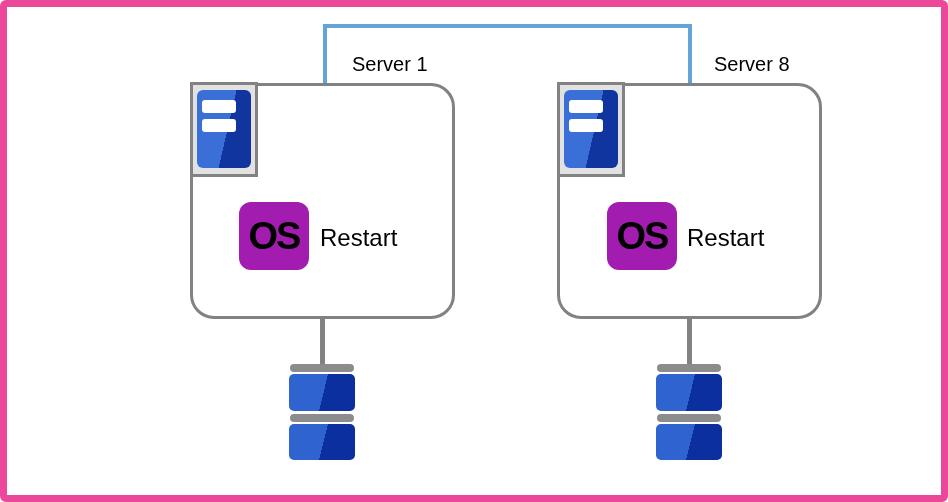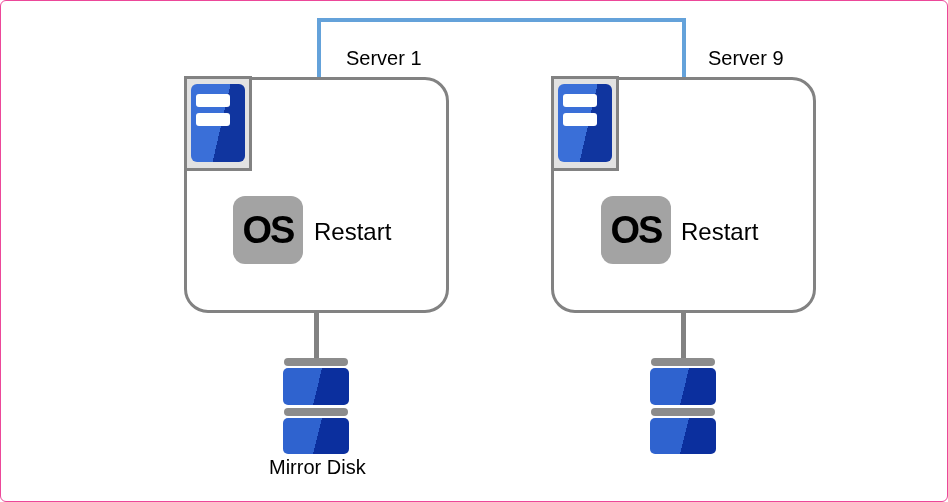--- a/index.html
+++ b/index.html
@@ -2,21 +2,21 @@
 <html><head>
 <meta charset="utf-8">
 <style>
   html, body { margin: 0; padding: 0; background: #ffffff; }
   .canvas {
     position: relative;
     width: 948px;
     height: 502px;
     box-sizing: border-box;
     background: #ffffff;
-    border: 1px solid #ec4899;
+    border: 7px solid #ec4899;
     border-radius: 6px;
     font-family: "Liberation Sans", sans-serif;
     color: #000000;
     overflow: hidden;
   }
 
   
   .link-seg { position: absolute; background: #64a2da; }
   .link-h { left: 316px; top: 17px; width: 369px; height: 4px; }
   .link-v1 { left: 316px; top: 17px; width: 4px; height: 60px; }
@@ -55,21 +55,21 @@
   .tower .bar {
     position: absolute; left: 5px; width: 34px; height: 13px;
     background: #ffffff; border-radius: 3px;
   }
   .tower .bar1 { top: 10px; }
   .tower .bar2 { top: 29px; }
 
   
   .os-badge {
     position: absolute; top: 195px; width: 70px; height: 68px;
-    background: #a3a3a3; border-radius: 12px;
+    background: #a21caf; border-radius: 12px;
     display: flex; align-items: center; justify-content: center;
     font-size: 38px; font-weight: 700; letter-spacing: -2px; color: #000000;
   }
   .os-1 { left: 232px; }
   .os-2 { left: 600px; }
   .restart-label {
     position: absolute; top: 220px; font-size: 24px; line-height: 22px;
     white-space: nowrap;
   }
   .restart-1 { left: 313px; }
@@ -106,39 +106,38 @@
 </head>
 <body>
 
 <div class="canvas">
 
   <div class="link-seg link-h"></div>
   <div class="link-seg link-v1"></div>
   <div class="link-seg link-v2"></div>
 
   <div class="server-label label-1">Server 1</div>
-  <div class="server-label label-2">Server 9</div>
+  <div class="server-label label-2">Server 8</div>
 
   <div class="server-box box-1"></div>
   <div class="server-icon icon-1">
     <div class="tower">
       <div class="bar bar1"></div>
       <div class="bar bar2"></div>
     </div>
   </div>
   <div class="os-badge os-1">OS</div>
   <div class="restart-label restart-1">Restart</div>
   <div class="disk-connector conn-1"></div>
   <div class="disk disk-1">
     <div class="cap cap1"></div>
     <div class="platter platter1"></div>
     <div class="cap cap2"></div>
     <div class="platter platter2"></div>
   </div>
-  <div class="mirror-label">Mirror Disk</div>
 
   <div class="server-box box-2"></div>
   <div class="server-icon icon-2">
     <div class="tower">
       <div class="bar bar1"></div>
       <div class="bar bar2"></div>
     </div>
   </div>
   <div class="os-badge os-2">OS</div>
   <div class="restart-label restart-2">Restart</div>

